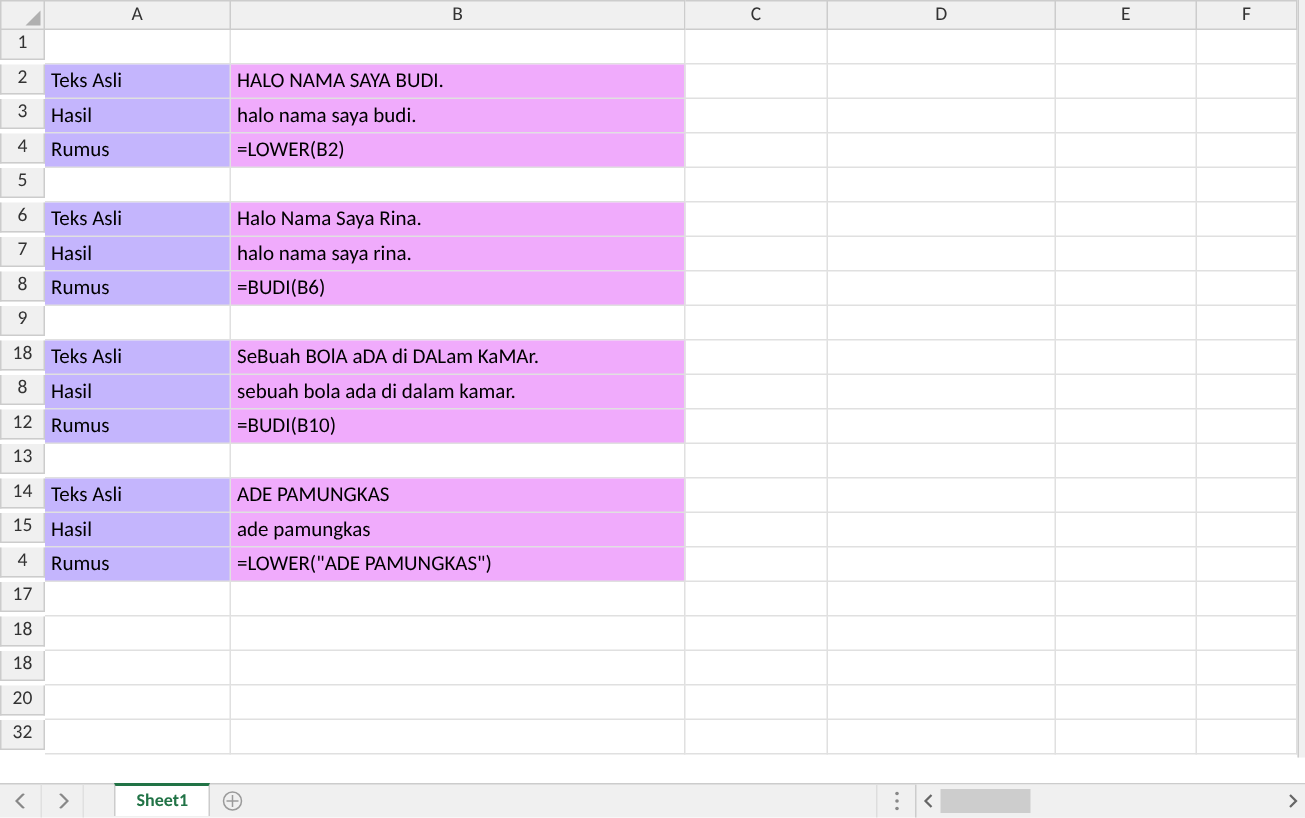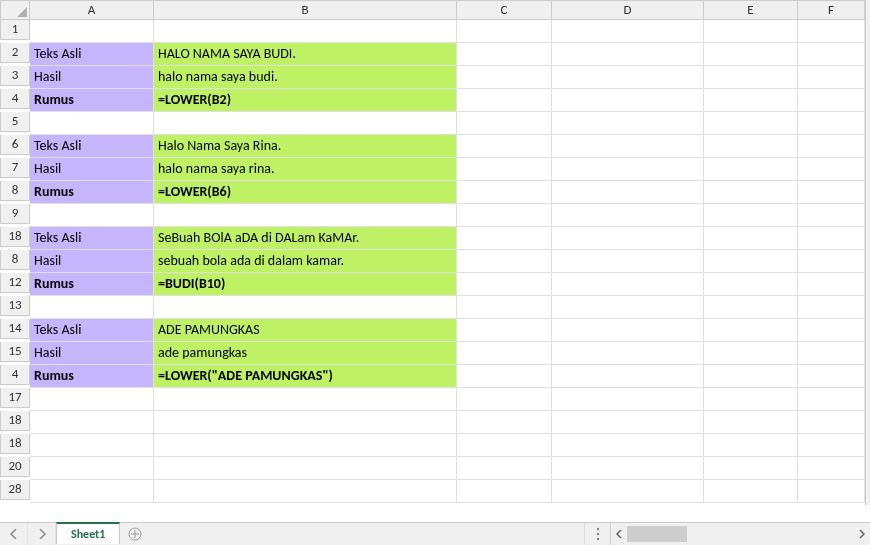--- a/index.html
+++ b/index.html
@@ -50,22 +50,22 @@
     border-top: none;
     border-left: none;
     height: 23px;
     line-height: 21px;
     padding: 0 4px;
     white-space: nowrap;
     overflow: visible;
     color: #000;
   }
   .yellow { background: #c4b5fd; }
-  .shade { background: #bef264; }
-  .bold { font-weight: bold; }
+  .shade { background: #f0abfc; }
+  .bold { font-weight: normal; }
   .vsplit {
     position: absolute;
     right: 0;
     top: 0;
     width: 5px;
     height: 505px;
     background: #f0f0f0;
     border-left: 1px solid #ccc;
   }
   .tabbar {
@@ -97,20 +97,21 @@
     background: #fff;
     border: 1px solid #ccc;
     border-top: 2px solid #217346;
     border-bottom: none;
     padding: 0 14px;
     line-height: 20px;
     color: #217346;
     font-weight: bold;
     position: relative;
     top: -1px;
+    margin-left: 20px;
   }
   .addtab {
     width: 30px;
     display: flex;
     align-items: center;
     justify-content: center;
     color: #777;
     font-size: 16px;
     border: 1px solid transparent;
     cursor: pointer;
@@ -219,21 +220,21 @@
       <div class="cell"></div>
       <div class="rowhdr">7</div>
       <div class="cell yellow">Hasil</div>
       <div class="cell shade">halo nama saya rina.</div>
       <div class="cell"></div>
       <div class="cell"></div>
       <div class="cell"></div>
       <div class="cell"></div>
       <div class="rowhdr">8</div>
       <div class="cell yellow bold">Rumus</div>
-      <div class="cell shade bold">=LOWER(B6)</div>
+      <div class="cell shade bold">=BUDI(B6)</div>
       <div class="cell"></div>
       <div class="cell"></div>
       <div class="cell"></div>
       <div class="cell"></div>
       <div class="rowhdr">9</div>
       <div class="cell"></div>
       <div class="cell"></div>
       <div class="cell"></div>
       <div class="cell"></div>
       <div class="cell"></div>
@@ -308,21 +309,21 @@
       <div class="cell"></div>
       <div class="cell"></div>
       <div class="cell"></div>
       <div class="rowhdr">20</div>
       <div class="cell"></div>
       <div class="cell"></div>
       <div class="cell"></div>
       <div class="cell"></div>
       <div class="cell"></div>
       <div class="cell"></div>
-      <div class="rowhdr">28</div>
+      <div class="rowhdr">32</div>
       <div class="cell"></div>
       <div class="cell"></div>
       <div class="cell"></div>
       <div class="cell"></div>
       <div class="cell"></div>
       <div class="cell"></div>
     </div>
 </div>
 <div class="vsplit"></div>
 

